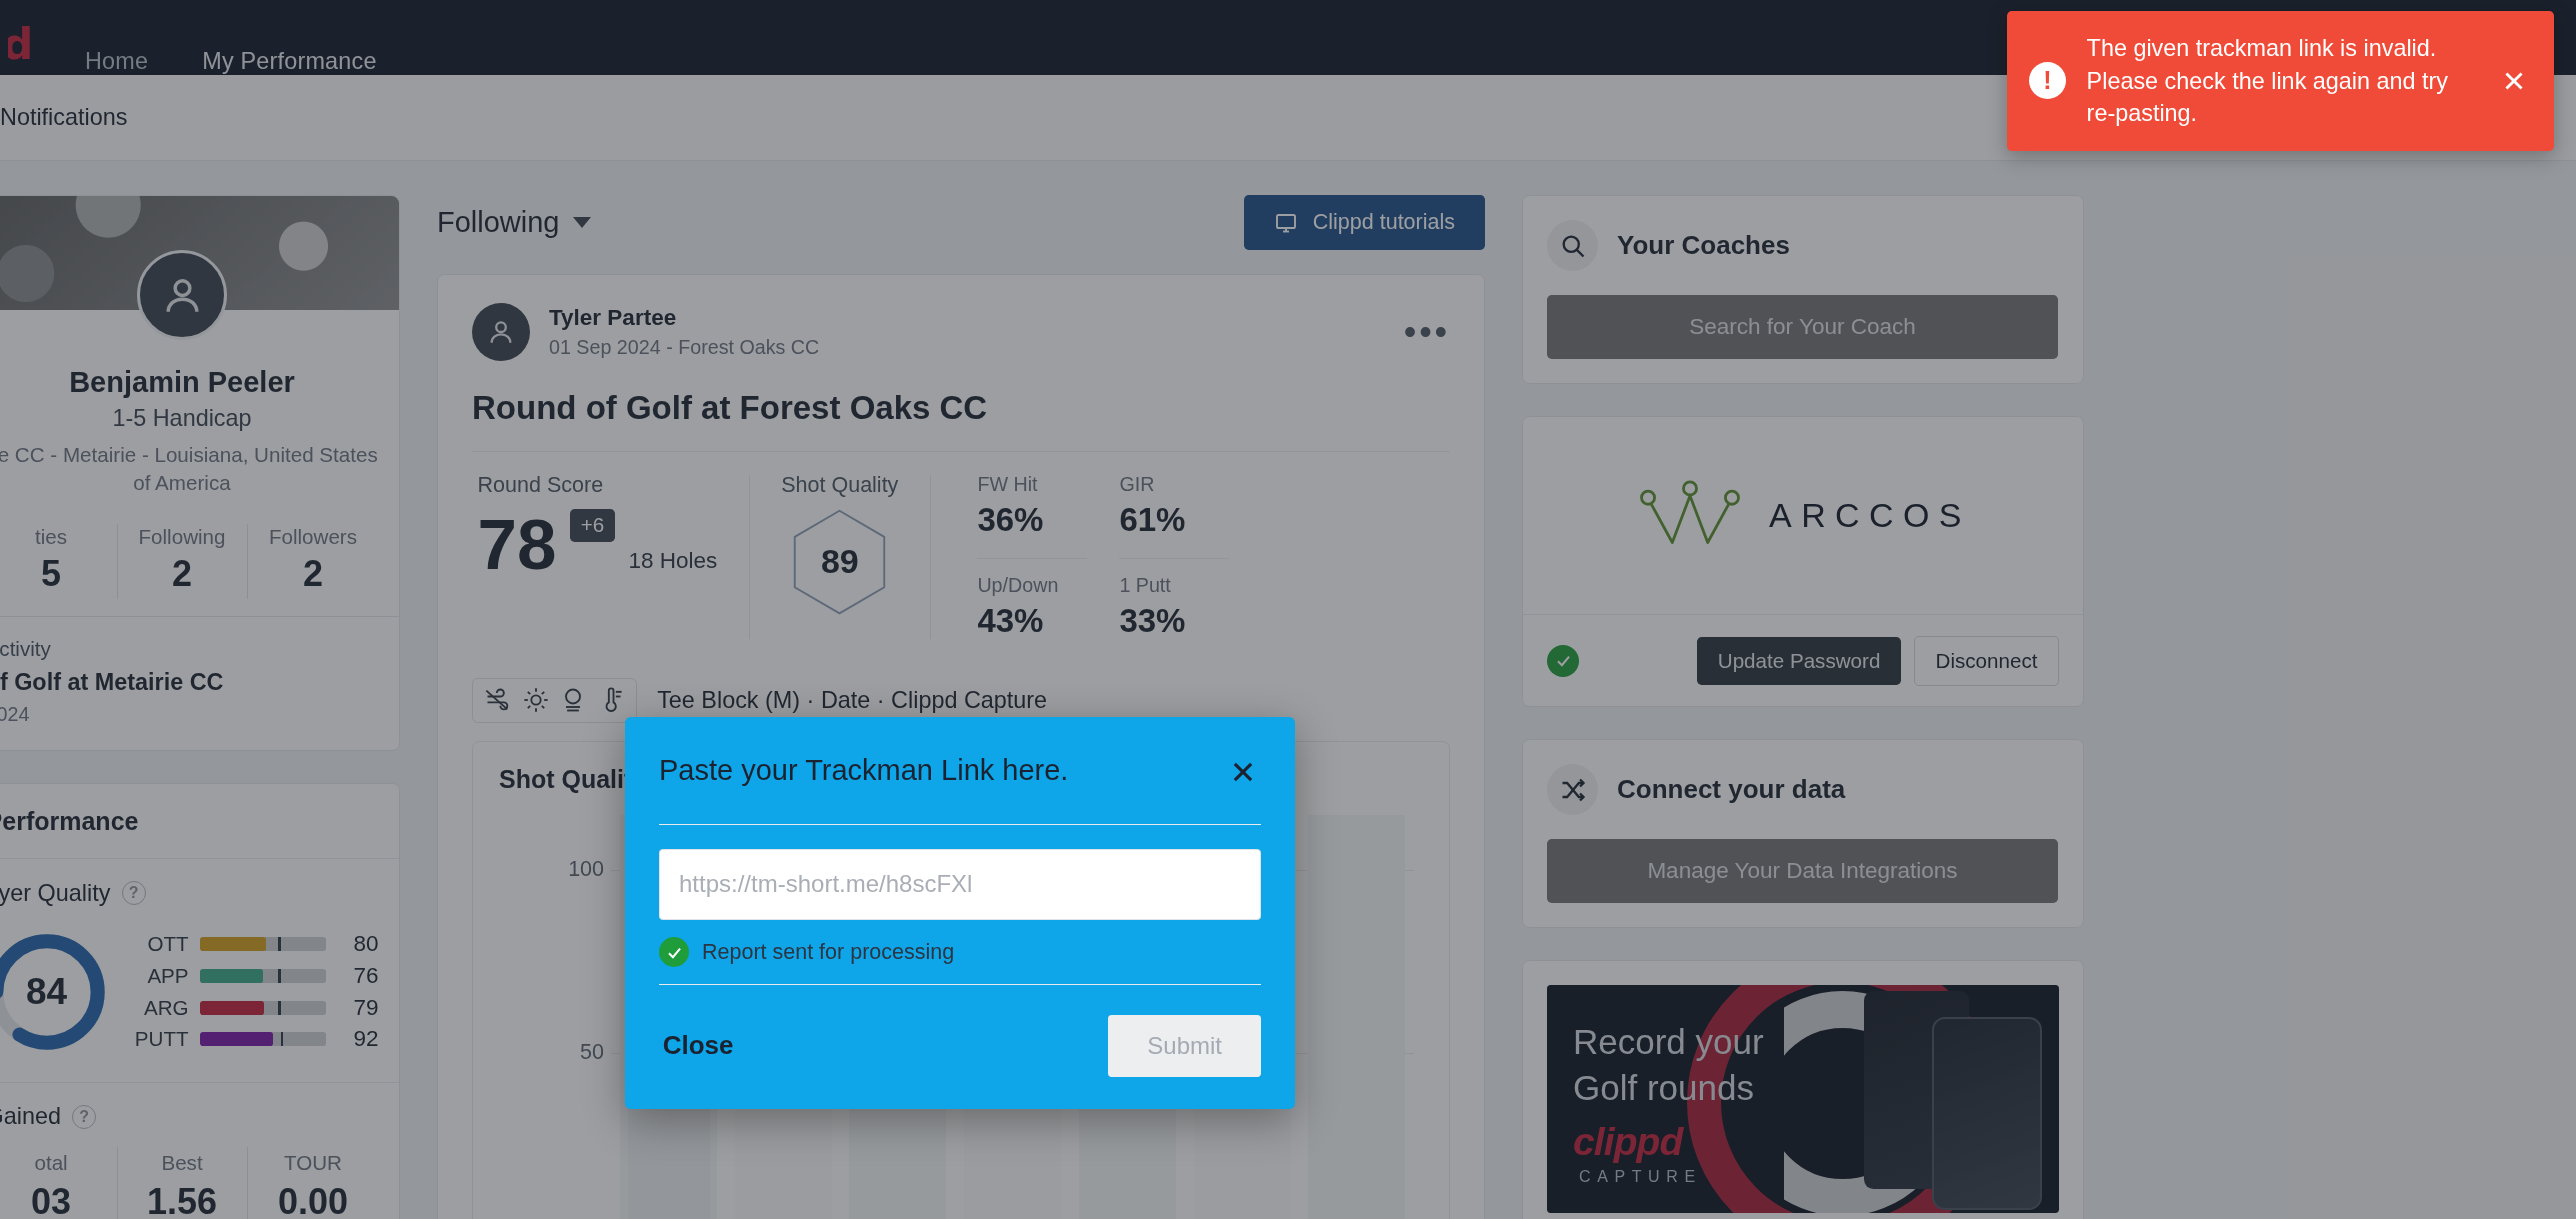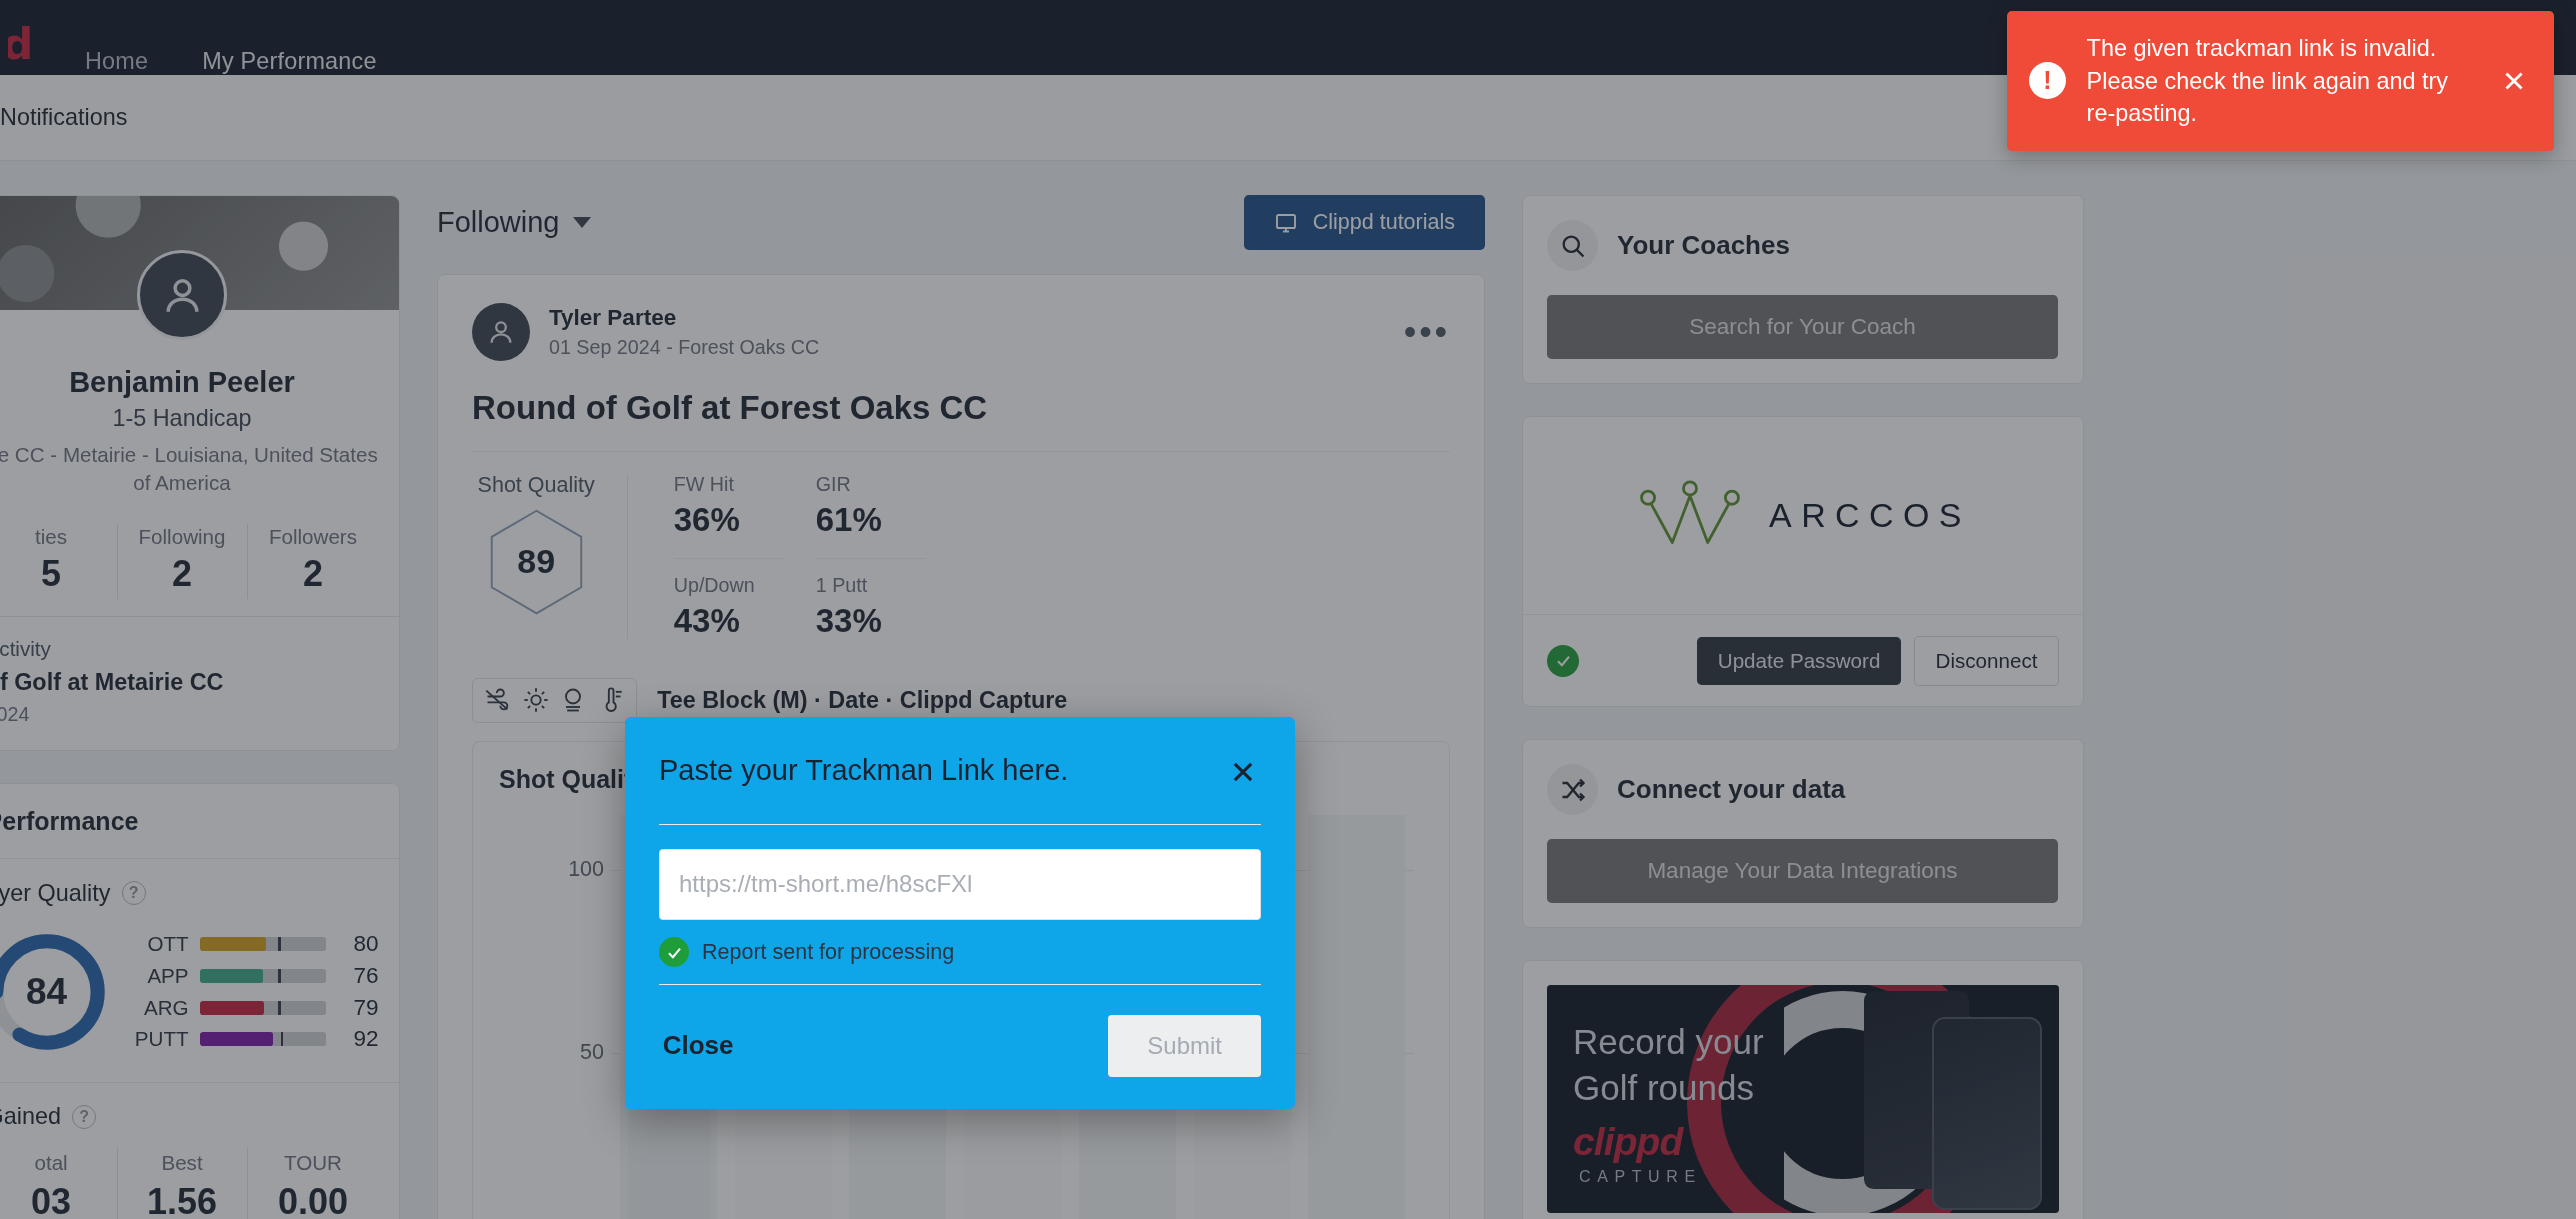--- a/index.html
+++ b/index.html
@@ -143,21 +143,21 @@
   .hexa svg { position: absolute; inset: 0; }
   .hexa-num { position: absolute; inset: 0; display: flex; align-items: center; justify-content: center; font-size: 34px; font-weight: 700; color: #1b2330; }
   .mini-grid { display: grid; grid-template-columns: 110px 110px; gap: 0 32px; padding-left: 15px; }
   .mini-cell { padding: 0 0 11.2px; }
   .mini-cell.b { border-top: 0.9px solid #eceef0; padding-top: 15px; margin-top: 7.5px; }
   .mini-lab { font-size: 19.7px; color: #6b7280; }
   .mini-val { font-size: 33px; font-weight: 700; color: #1b2330; margin-top: 5.6px; }
   .toolbar-row { display: flex; align-items: center; gap: 20.6px; margin-top: 26px; padding-bottom: 3.7px; }
   .icon-group { display: flex; gap: 9.4px; border: 0.9px solid #dfe2e6; border-radius: 5.6px; padding: 7.5px 11.2px; }
   .icon-group svg { width: 28px; height: 28px; stroke: #2f3641; fill: none; stroke-width: 1.6; }
-  .tool-text { font-size: 23.4px; font-weight: 700; color: #1b2330; }
+  .tool-text { font-size: 23.4px; font-weight: 400; color: #1b2330; }
   .chart-card { border: 0.9px solid #e7e9ec; border-radius: 7.5px; margin-top: 15px; padding: 22.5px 26px 0; height: 524px; position: relative; }
   .chart-title { font-size: 25px; font-weight: 700; color: #1b2330; }
   .chart-plot { position: absolute; left: 26px; right: 26px; top: 73px; bottom: 0; }
   .gridline { position: absolute; left: 112px; right: 9.4px; height: 0.9px; background: #e9ebee; }
   .ytick { position: absolute; left: 47px; width: 58px; text-align: right; font-size: 21.5px; color: #5b636e; transform: translateY(-13px); }
   .colband { position: absolute; top: 0; bottom: 0; width: 97px; background: #f7f8f9; }
   .bar-col { position: absolute; bottom: 0; width: 82px; background: #eef0f2; }
   .bar-cap { position: absolute; left: 0; right: 0; top: -7.5px; height: 7.5px; }
   .bar-label { position: absolute; font-size: 23.4px; color: #4b5563; }
   .dot-mark { position: absolute; width: 13px; height: 9.4px; }
@@ -443,20 +443,28 @@
           <div>
             <div class="post-author">Tyler Partee</div>
             <div class="post-meta">01 Sep 2024 - Forest Oaks CC</div>
           </div>
           <div class="post-dots">•••</div>
         </div>
 
         <div class="post-title">Round of Golf at Forest Oaks CC</div>
 
         <div class="post-stats">
+          <div class="ps-cell">
+            <div class="ps-lab">Round Score</div>
+            <div class="score-row">
+              <div class="score-num">78</div>
+              <div class="score-badge">+6</div>
+              <div class="score-holes">18 Holes</div>
+            </div>
+          </div>
           <div class="ps-cell sq-wrap">
             <div class="ps-lab">Shot Quality</div>
             <div class="hexa">
               <svg viewBox="0 0 104 118">
                   <polygon points="52,4 100,32 100,86 52,114 4,86 4,32" fill="none" stroke="#8b9cb5" stroke-width="2"></polygon>
                 </svg>
               <div class="hexa-num">89</div>
             </div>
           </div>
           <div class="ps-cell">

